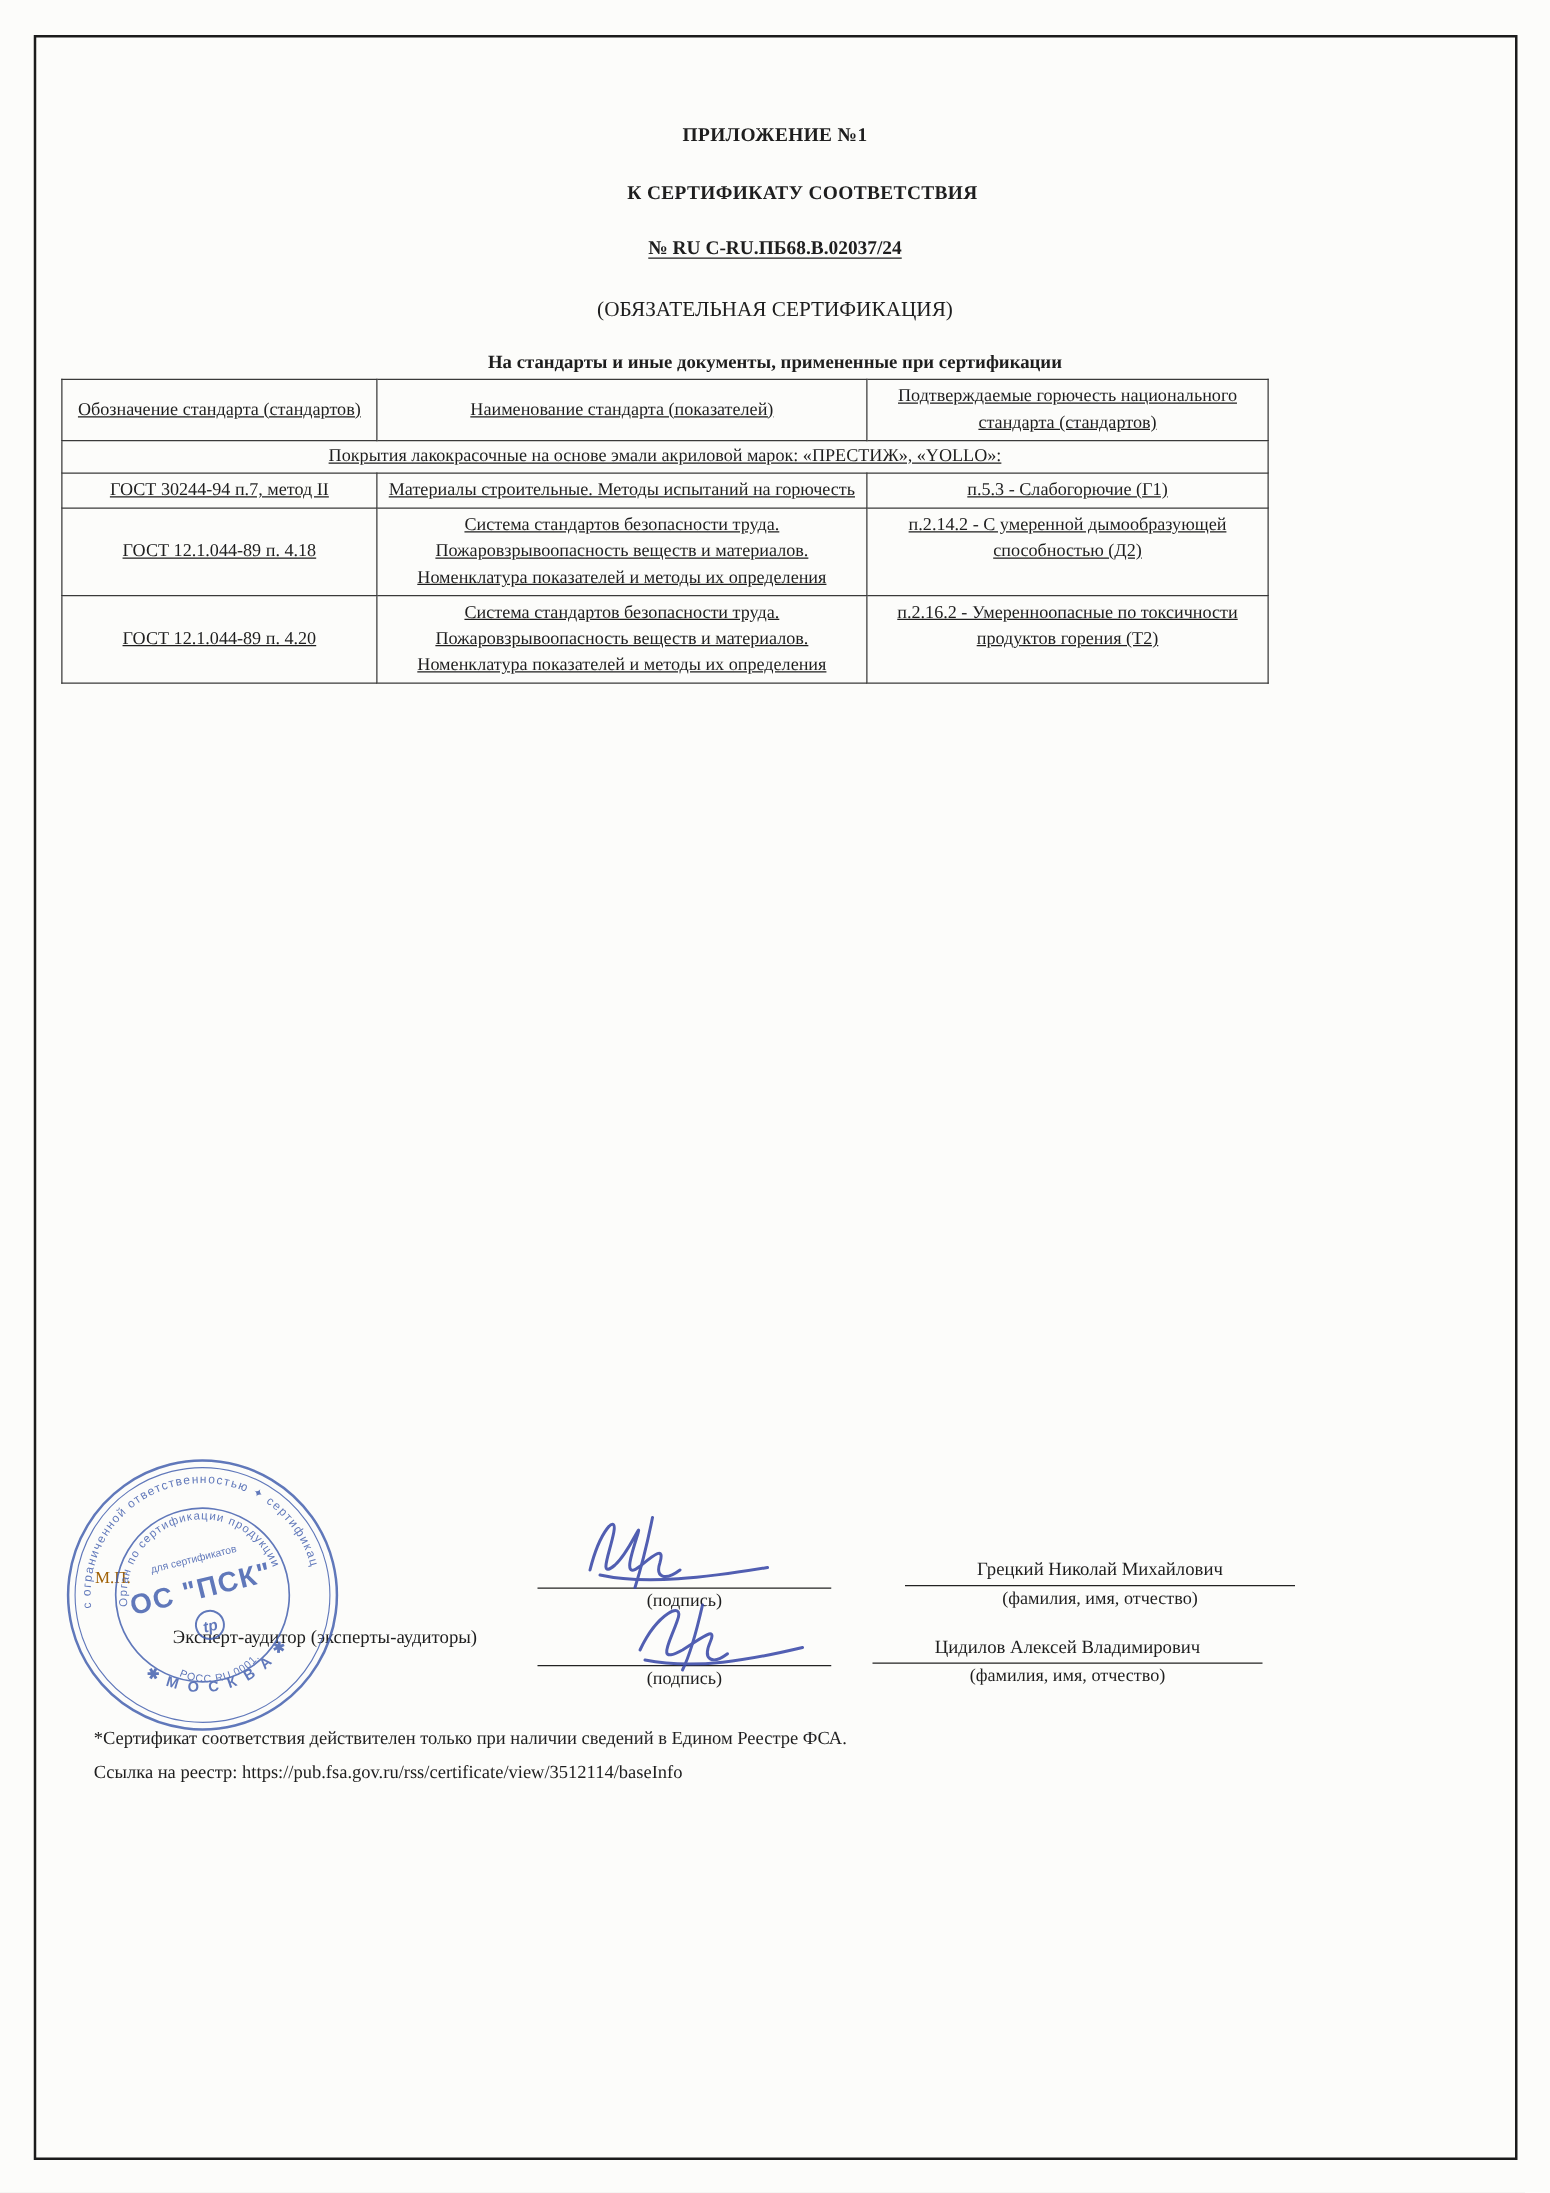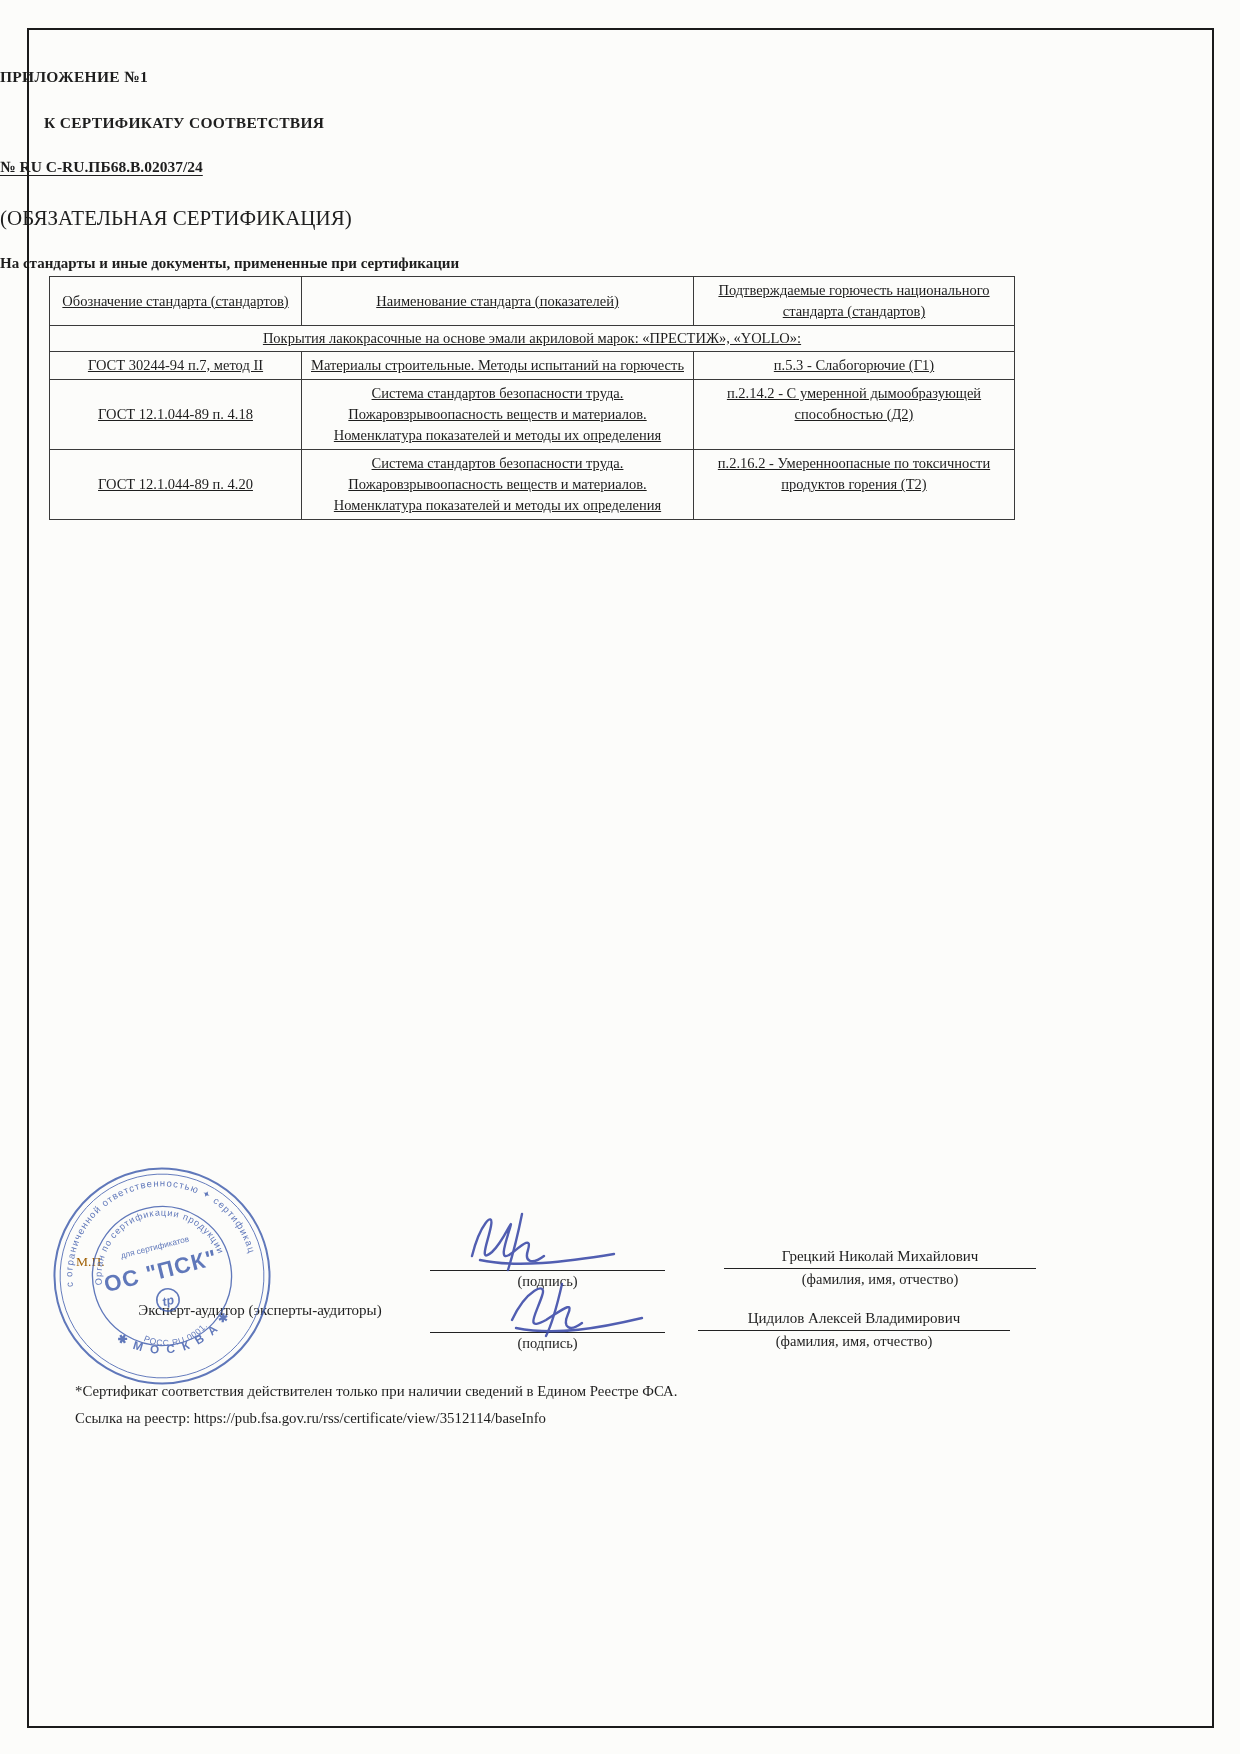--- a/index.html
+++ b/index.html
@@ -1,25 +1,25 @@
 <!DOCTYPE html>
 <html><head>
 <meta charset="utf-8">
 <style>
   html,body{margin:0;padding:0;}
   body{width:1240px;height:1754px;background:#e9e9e7;font-family:"Liberation Serif","DejaVu Serif",serif;color:#1e1e1e;}
   .page{position:relative;width:1240px;height:1754px;background:#fcfcfa;overflow:hidden;}
   .scan-border{position:absolute;left:27px;top:28px;right:26px;bottom:26px;border:2px solid #1b1b1b;pointer-events:none;}
 
-  .doc-header{padding-top:68px;text-align:left;}
+  .doc-header{padding-top:100px;text-align:center;}
   .h-line{font-weight:bold;font-size:15.5px;letter-spacing:.3px;}
   .h1{margin-bottom:28px;}
   .h2{margin-bottom:26px;margin-left:44px;}
   .cert-no{font-weight:bold;font-size:15.5px;text-decoration:underline;text-underline-offset:3px;margin-bottom:30px;}
-  .oblig{font-size:21px;margin-bottom:24px;}
+  .oblig{font-size:17px;margin-bottom:24px;}
   .tbl-caption{font-weight:bold;font-size:15px;margin-bottom:4px;}
 
   table.std{border-collapse:collapse;margin:0 auto 0 49px;width:965px;table-layout:fixed;font-size:14.5px;text-decoration:underline;}
   table.std td,table.std th{border:1px solid #3a3a3a;padding:3px 8px;text-align:center;line-height:1.45;font-weight:normal;}
   table.std th{vertical-align:middle;}
   col.c1{width:252px;}col.c2{width:392px;}col.c3{width:321px;}
   td.cell-std{vertical-align:middle;}
   td.cell-name{vertical-align:middle;}
   td.cell-req{vertical-align:top;padding-top:5px;}
   tr.span-row td{padding:2px 8px;}

